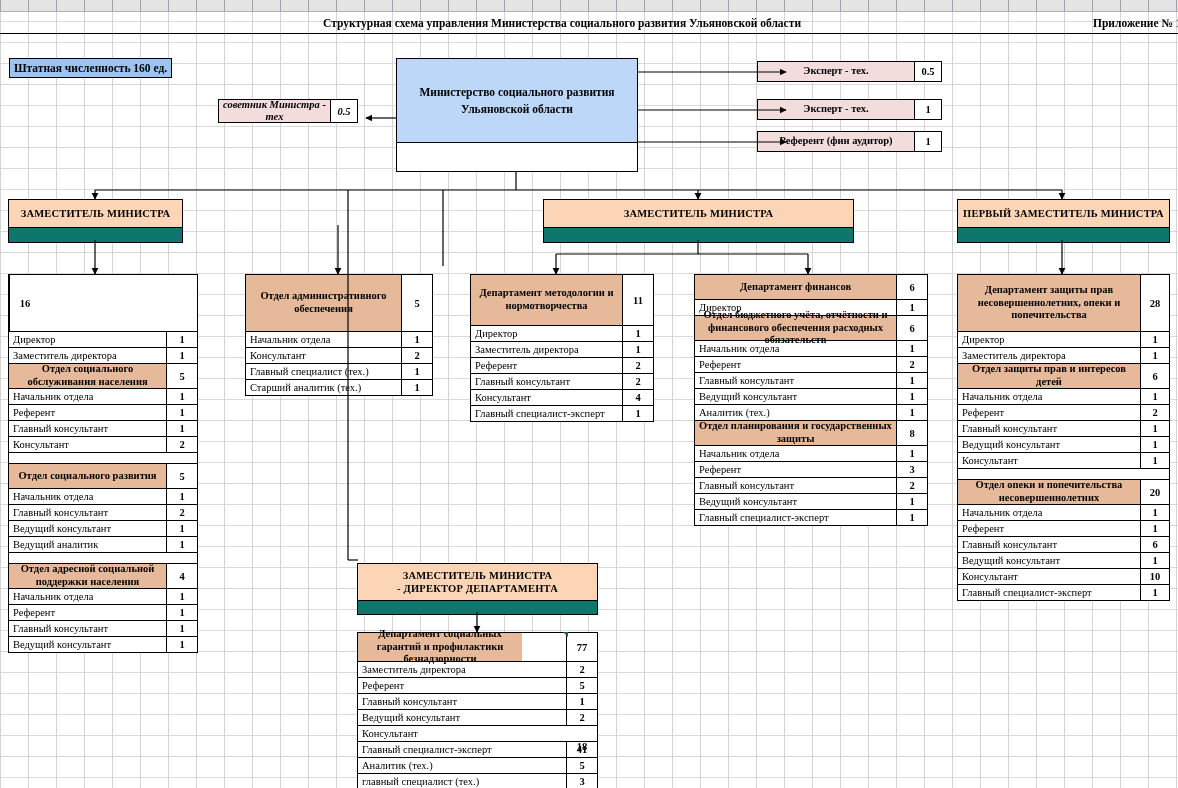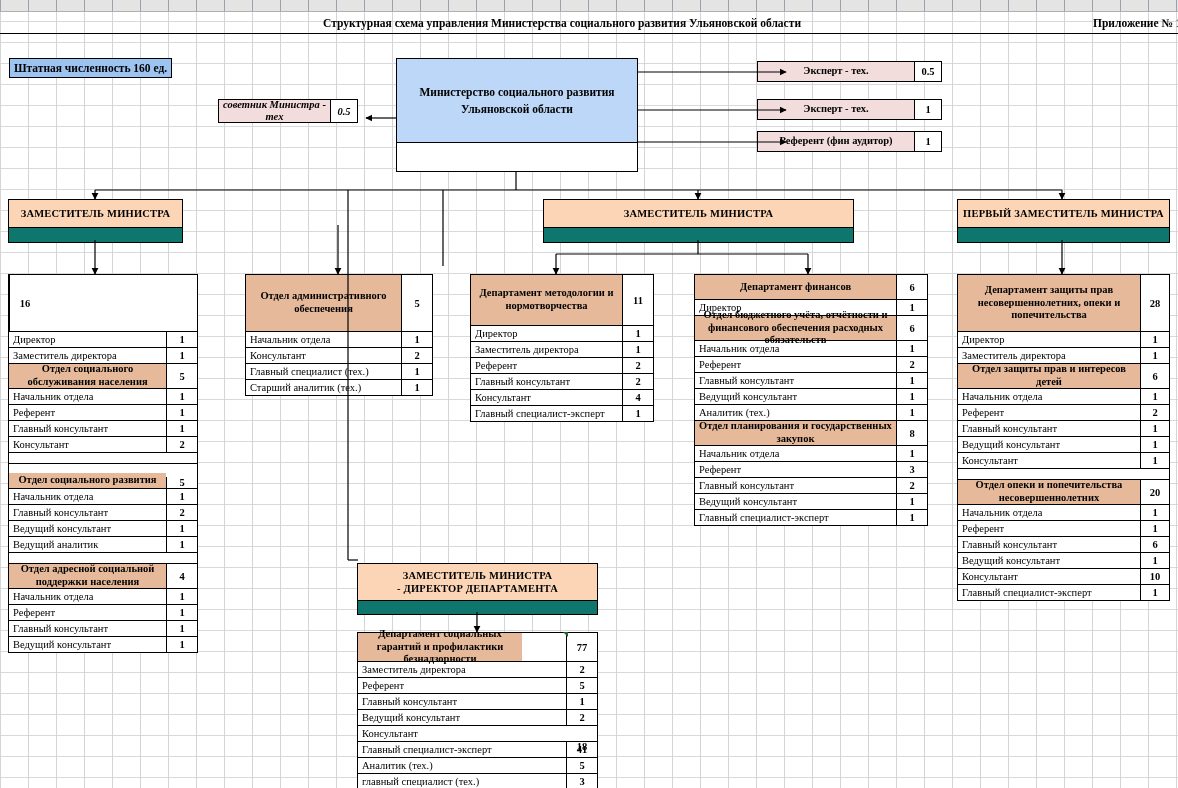--- a/index.html
+++ b/index.html
@@ -233,21 +233,21 @@
           <div class="c2" style="width: 30px;">1</div>
         </div>
         <div class="r item" style="height: 15px;">
           <div class="c1">Консультант</div>
           <div class="c2" style="width: 30px;">2</div>
         </div>
         <div class="r blank" style="height: 10px;">
           <div class="c1"></div>
           <div class="c2" style="width: 30px;"></div>
         </div>
-        <div class="r sub" style="height: 24px; align-items: flex-end;">
+        <div class="r sub" style="height: 24px;">
           <div class="c1">Отдел социального развития</div>
           <div class="c2" style="width: 30px;">5</div>
         </div>
         <div class="r item" style="height: 15px;">
           <div class="c1">Начальник отдела</div>
           <div class="c2" style="width: 30px;">1</div>
         </div>
         <div class="r item" style="height: 15px;">
           <div class="c1">Главный консультант</div>
           <div class="c2" style="width: 30px;">2</div>
@@ -373,21 +373,21 @@
         </div>
         <div class="r item" style="height: 15px;">
           <div class="c1">Ведущий консультант</div>
           <div class="c2" style="width: 30px;">1</div>
         </div>
         <div class="r item" style="height: 15px;">
           <div class="c1">Аналитик (тех.)</div>
           <div class="c2" style="width: 30px;">1</div>
         </div>
         <div class="r sub" style="height: 24px;">
-          <div class="c1">Отдел планирования и государственных закупок</div>
+          <div class="c1">Отдел планирования и государственных защиты</div>
           <div class="c2" style="width: 30px;">8</div>
         </div>
         <div class="r item" style="height: 15px;">
           <div class="c1">Начальник отдела</div>
           <div class="c2" style="width: 30px;">1</div>
         </div>
         <div class="r item" style="height: 15px;">
           <div class="c1">Референт</div>
           <div class="c2" style="width: 30px;">3</div>
         </div>

